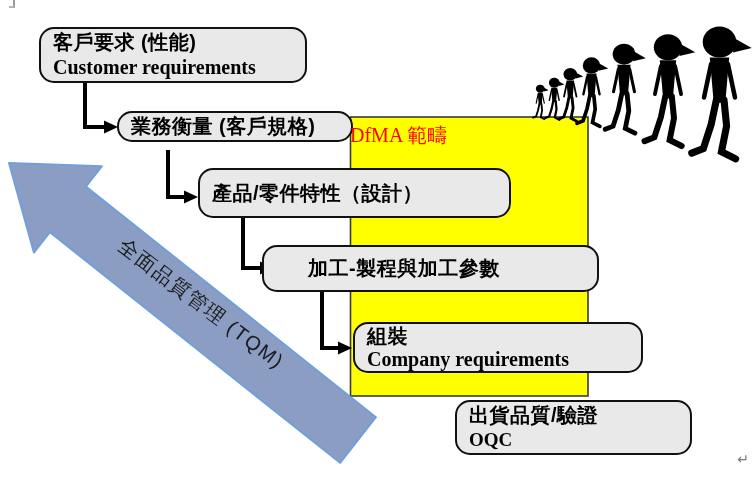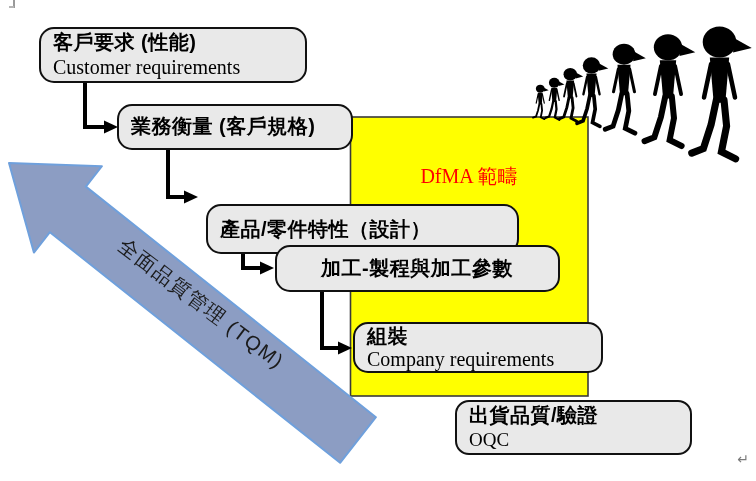--- a/index.html
+++ b/index.html
@@ -12,28 +12,27 @@
     position:absolute; box-sizing:border-box;
     background:#e9e9e9; border:2.2px solid #111111; border-radius:15px;
     padding:1px 10px 2px 12px;
     display:flex; flex-direction:column; justify-content:center;
   }
   .flow-box .zh {
     font-size:20px; font-weight:600; color:#000; line-height:25px;
     letter-spacing:0.5px; white-space:nowrap;
   }
   .flow-box .en {
-    font-family:"Liberation Serif", serif; font-size:20px; font-weight:400;
+    font-family:"Liberation Serif", serif; font-size:20px; font-weight:700;
     color:#000; line-height:24px; white-space:nowrap;
   }
   .dfma-label {
-    position:absolute; left:350px; top:122px; width:238px; text-align:center;
+    position:absolute; left:350px; top:122px; width:238px; text-align:left;
     font-family:"Liberation Serif", serif; font-size:20px; font-weight:500;
     white-space:nowrap;
-    margin-top:41px;
   }
   .tqm-label {
     position:absolute; left:201px; top:304px;
     transform:translate(-50%,-50%) rotate(37deg);
     font-size:20px; color:#1b1b1b; letter-spacing:1.5px; white-space:nowrap;
     font-weight:500;
   }
   .stray-mark {
     position:absolute; left:13px; top:0; width:2px; height:8px; background:#9a9a9a;
   }
@@ -96,38 +95,38 @@
     <use href="#person" x="600" y="42" width="48" height="96"></use>
     <use href="#person" x="638" y="32" width="60" height="120"></use>
     <use href="#person" x="684" y="24" width="71" height="142"></use>
   </svg>
 
   <div class="flow-box" style="left:39px;  top:27px;  width:268px; height:56px;">
     <div class="zh">客戶要求 (性能)</div>
     <div class="en">Customer requirements</div>
   </div>
 
-  <div class="flow-box" style="left:117px; top:104px; width:236px; height:46px;gap:28px;">
+  <div class="flow-box" style="left:117px; top:111px; width:236px; height:31px;gap:28px;">
     <div class="zh" style="line-height:23px;">業務衡量 (客戶規格)</div>
   </div>
 
-  <div class="flow-box" style="left:206px; top:168px; width:313px; height:50px;margin-top:36px;">
+  <div class="flow-box" style="left:198px; top:168px; width:313px; height:50px;">
     <div class="zh" style="line-height:24px;">產品/零件特性（設計）</div>
   </div>
 
-  <div class="flow-box" style="left:275px; top:245px; width:285px; height:47px;padding-left:44px;">
+  <div class="flow-box" style="left:262px; top:245px; width:337px; height:47px;padding-left:44px;">
     <div class="zh" style="line-height:23px;">加工-製程與加工參數</div>
   </div>
 
-  <div class="flow-box" style="left:353px; top:322px; width:250px; height:51px;">
+  <div class="flow-box" style="left:353px; top:322px; width:290px; height:51px;">
     <div class="zh" style="line-height:24px;">組裝</div>
     <div class="en" style="line-height:23px;">Company requirements</div>
   </div>
 
-  <div class="flow-box" style="left:455px; top:400px; width:237px; height:55px;border-radius:14px;">
+  <div class="flow-box" style="left:455px; top:400px; width:237px; height:55px;">
     <div class="zh" style="line-height:25px;">出貨品質/驗證</div>
     <div class="en" style="line-height:24px; font-size:19px;">OQC</div>
   </div>
 
   <div class="dfma-label">
     <span style="color:#ff0000;">DfMA 範疇</span>
   </div>
 
   <div class="tqm-label">全面品質管理 (TQM)</div>
 

